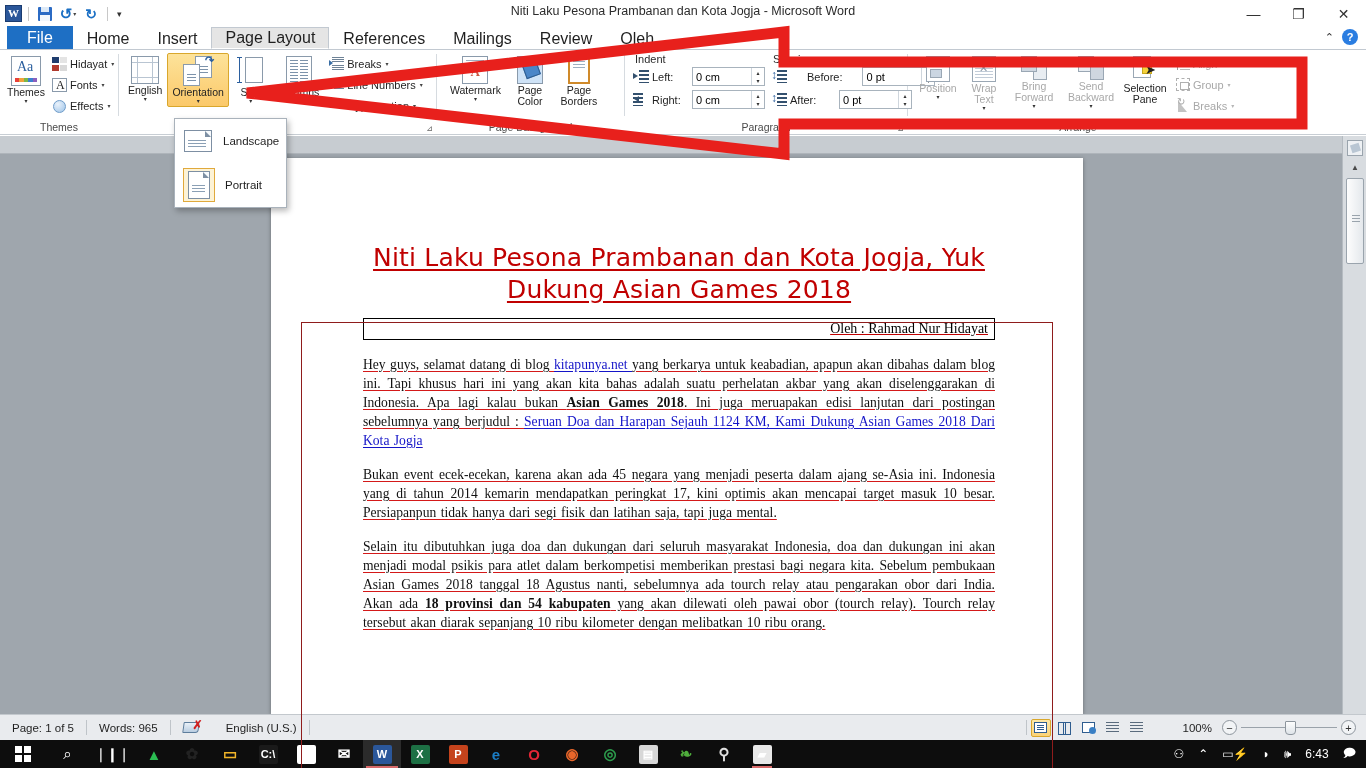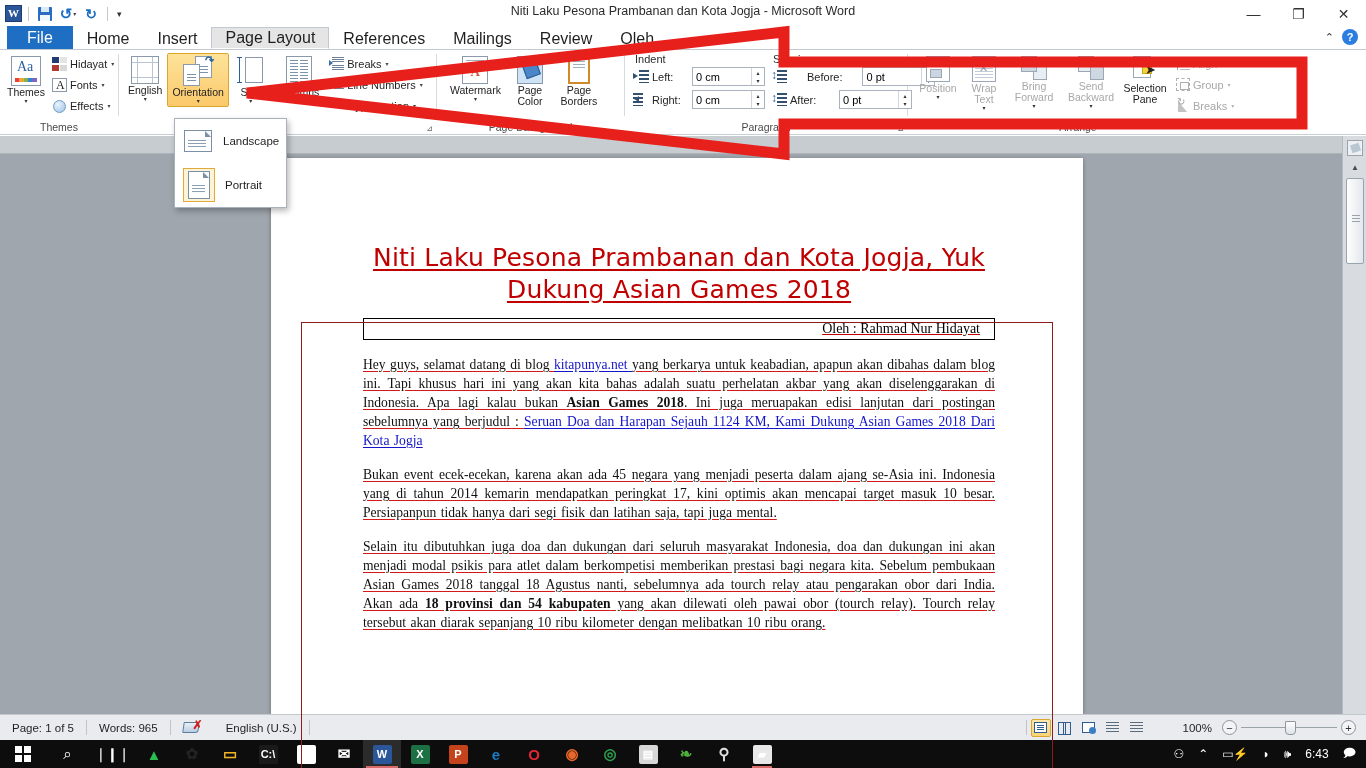--- a/index.html
+++ b/index.html
@@ -237,21 +237,21 @@
   }
   .doc-content { position:absolute; left:92px; top:84px; width:632px; }
 
   .doc-title {
     text-align:center; color:#c00000; font-size:25px; line-height:32px;
     font-family:"DejaVu Sans", sans-serif; text-decoration:underline;
     text-decoration-color:#c00000; text-underline-offset:3px; letter-spacing:.2px;
   }
   .author-box {
     margin-top:12px; border:1px solid #000; height:22px;
-    display:flex; align-items:center; justify-content:flex-end; padding-right:14px;
+    display:flex; align-items:center; justify-content:flex-end; padding-right:6px;
   }
   .author-box span {
     font-family:"Liberation Serif", serif; font-size:14px; color:#000;
     text-decoration:underline; text-decoration-color:#c00000;
   }
   .para {
     margin-top:15px; font-family:"Liberation Serif", serif; font-size:13.6px;
     line-height:19px; text-align:justify; color:#111; word-spacing:1px;
     text-decoration:underline; text-decoration-color:#d41919;
     text-decoration-style:solid; text-underline-offset:2px;

